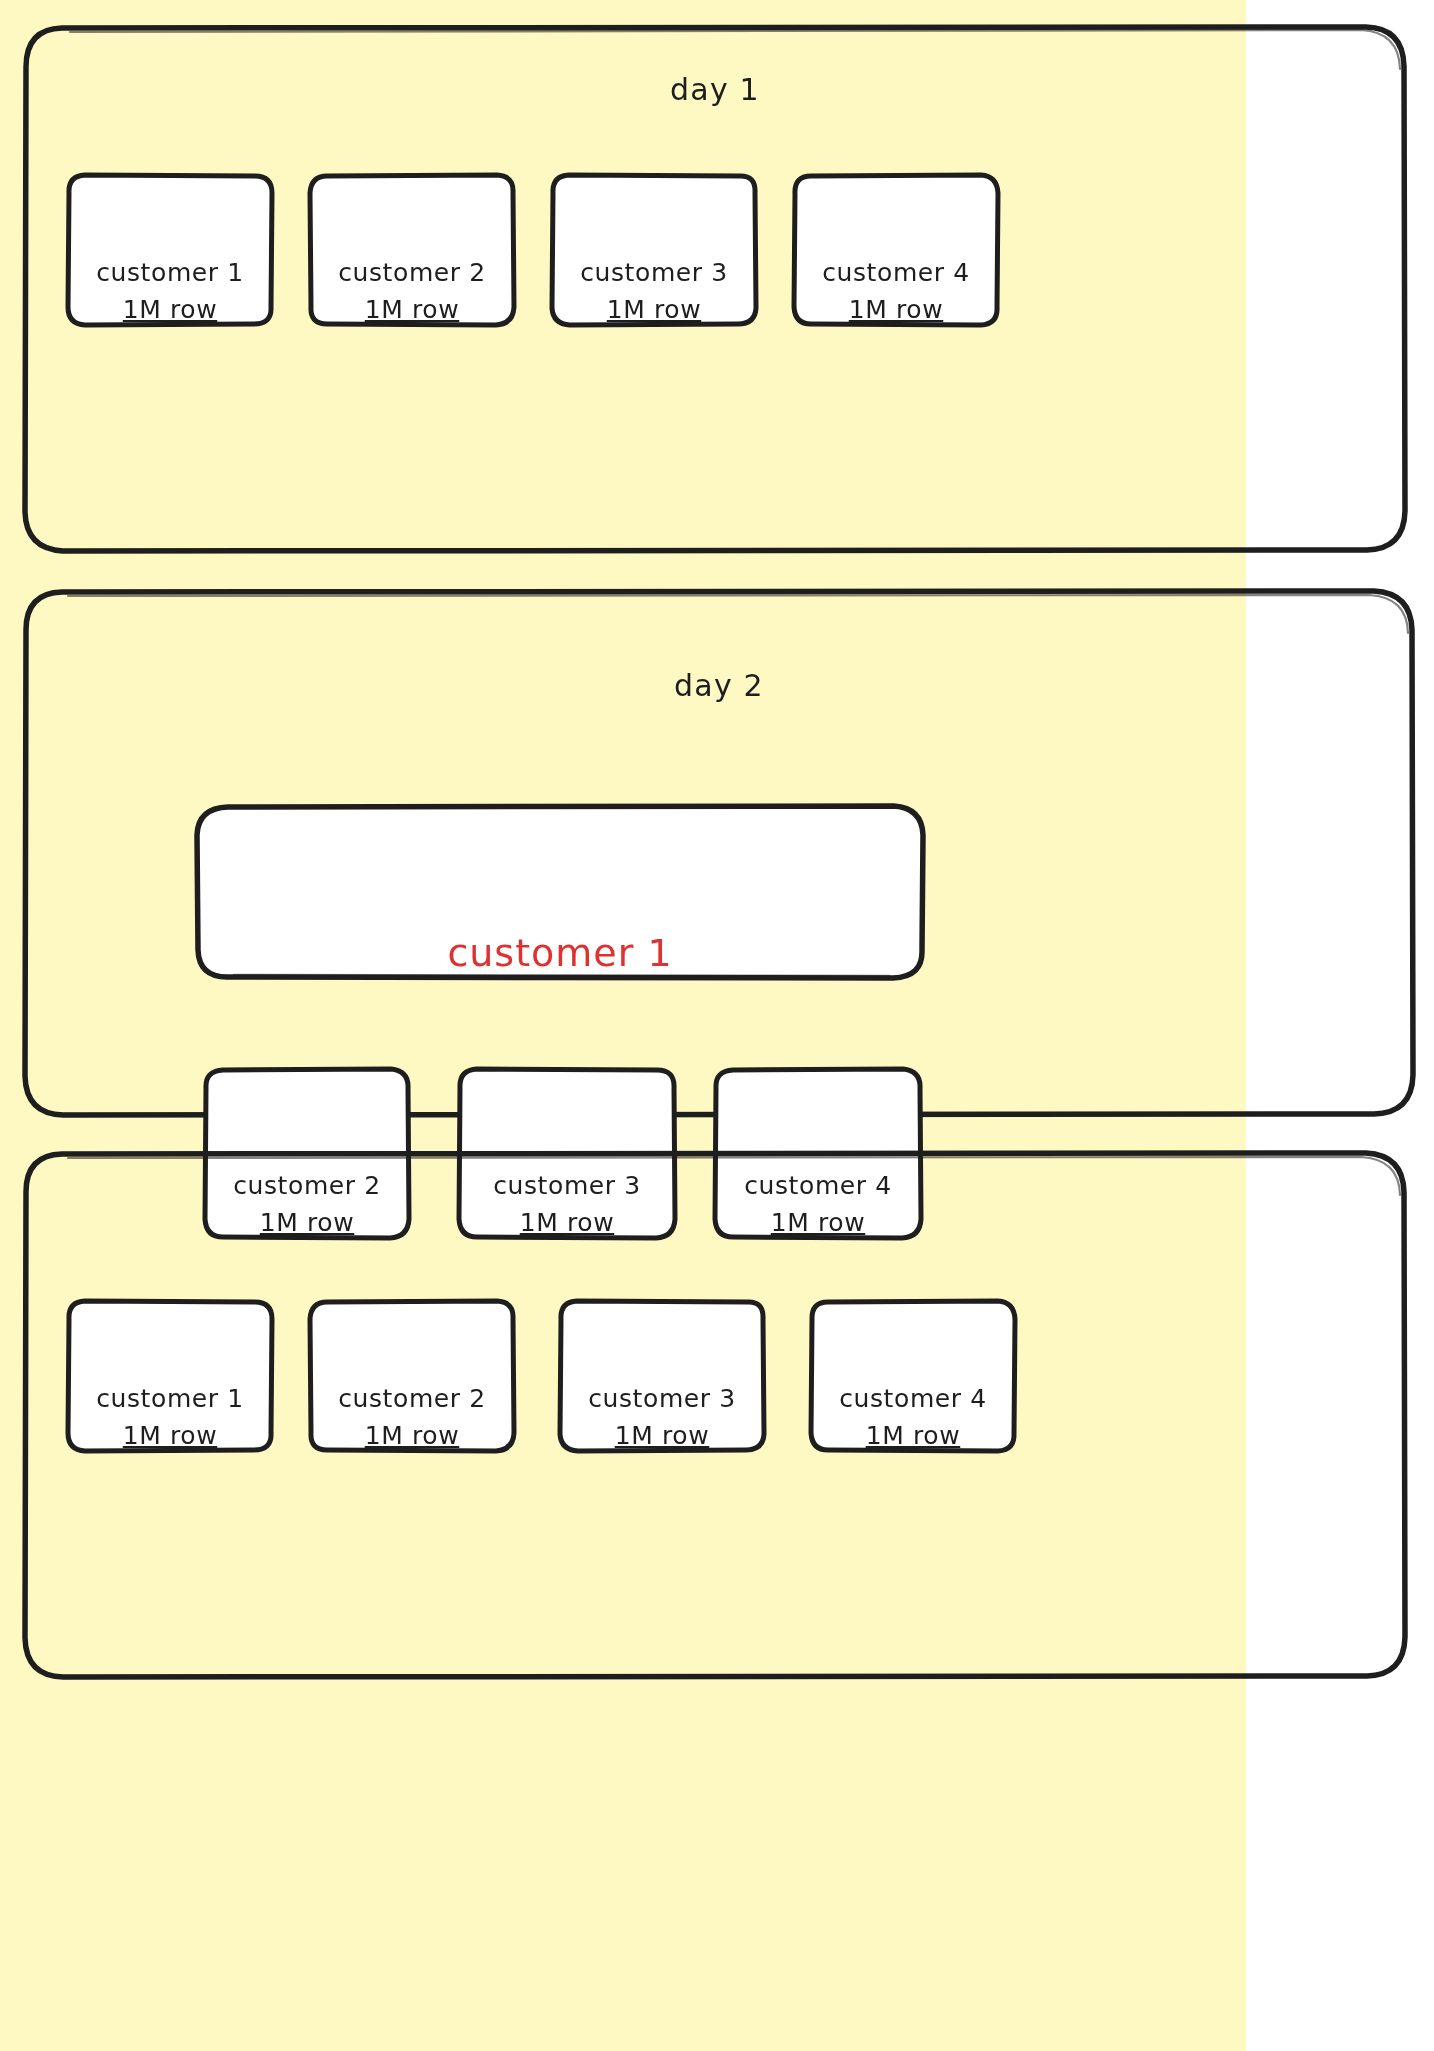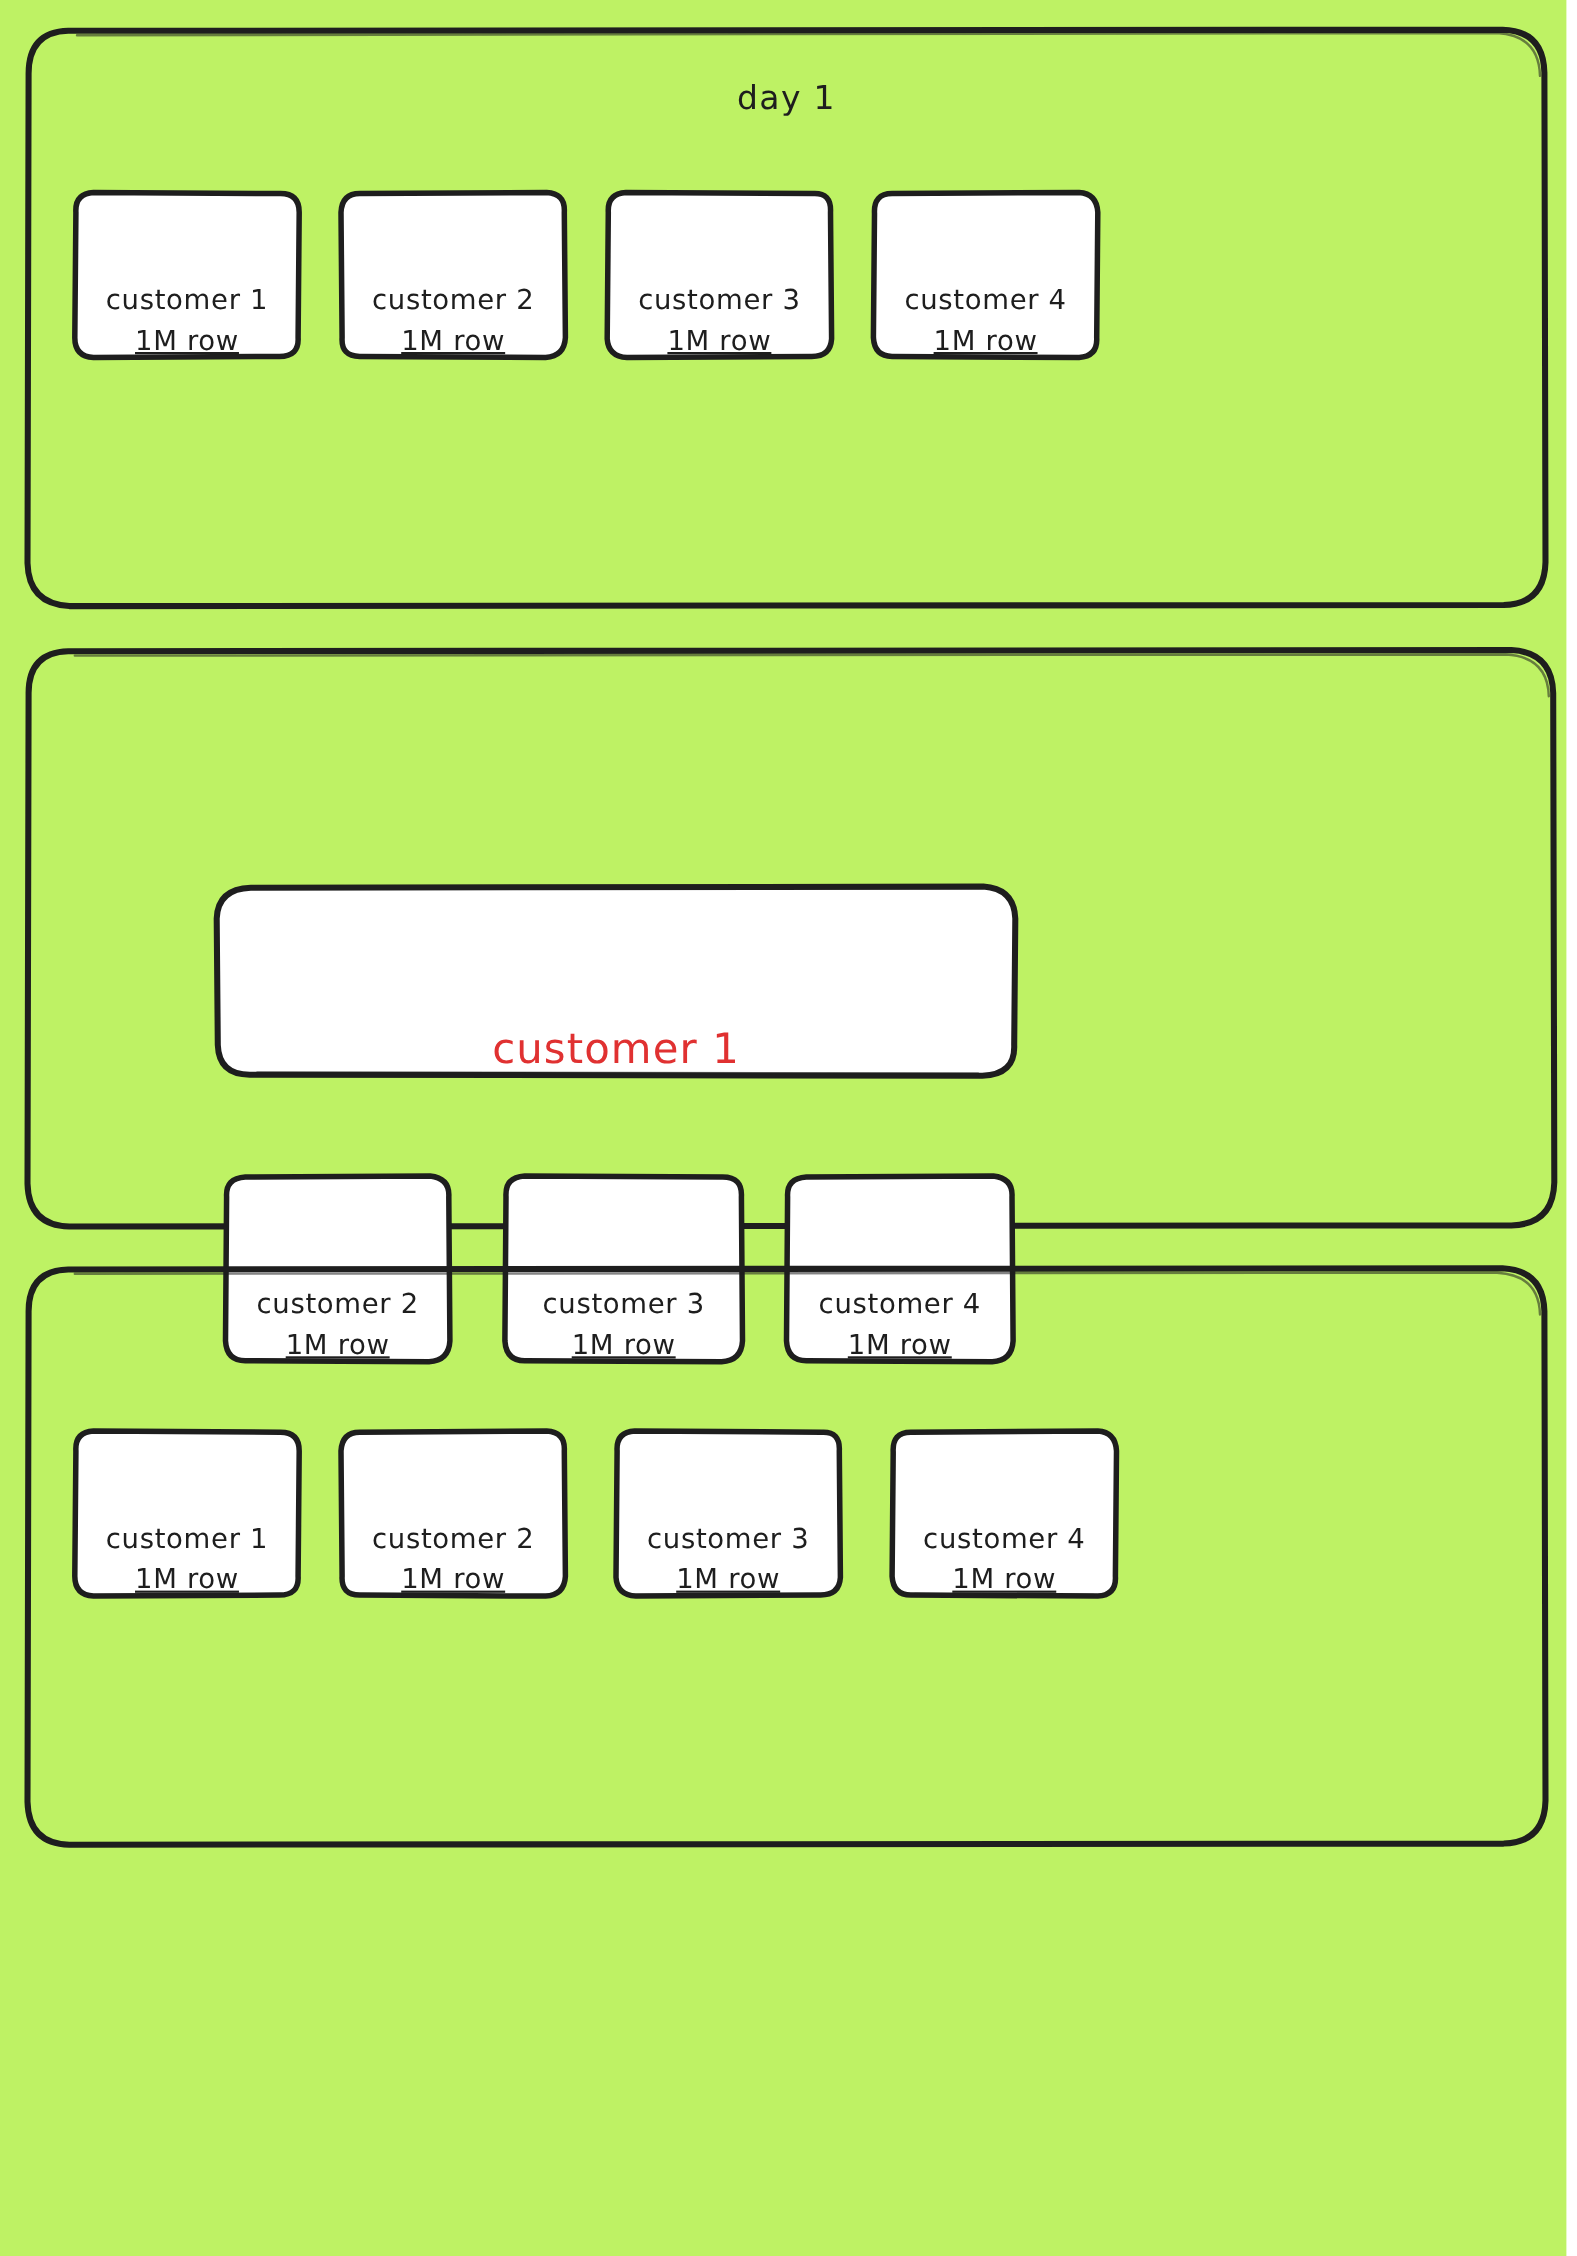--- a/index.html
+++ b/index.html
@@ -9,23 +9,23 @@
   }
   body {
     width: 1434px;
     height: 2051px;
     font-family: "DejaVu Sans", sans-serif;
     overflow: hidden;
   }
 
   .canvas {
     position: relative;
-    width: 1424px;
+    width: 1246px;
     height: 2051px;
-    background: #bef264;
+    background: #fef9c3;
   }
 
   
   .day-group {
     position: absolute;
     box-sizing: border-box;
   }
   .day-group > svg.frame {
     position: absolute;
     inset: 0;
@@ -135,20 +135,21 @@
         <span class="row-2">1M row</span>
       </div>
     </div>
   </div>
 
   <div class="day-group" style="left:22px; top:588px; width:1394px; height:530px;">
     <svg class="frame" viewBox="0 0 1394 530" preserveAspectRatio="none">
       <path d="M40 4 L1352 3 Q1389 5 1390 42 L1391 487 Q1390 525 1352 526 L41 527 Q4 526 3 488 L4 42 Q4 5 40 4 Z" fill="none" stroke="#1e1e1e" stroke-width="5.5" stroke-linecap="round" stroke-linejoin="round"></path>
       <path d="M46 8 L1347 7 Q1385 9 1386 45" fill="none" stroke="#1e1e1e" stroke-width="2.2" stroke-linecap="round" opacity="0.55"></path>
     </svg>
+    <div class="day-label" style="top:80px;">day 2</div>
 
     <div class="card highlight" style="left:172px; top:215px; width:732px; height:178px;">
       <svg class="frame" viewBox="0 0 732 178" preserveAspectRatio="none">
         <path d="M34 4 L700 3 Q728 5 729 32 L728 147 Q729 174 699 175 L33 174 Q5 174 4 147 L3 32 Q4 5 34 4 Z" fill="#ffffff" stroke="#1e1e1e" stroke-width="5.5" stroke-linecap="round" stroke-linejoin="round"></path>
         <path d="M40 172 L695 173" fill="none" stroke="#1e1e1e" stroke-width="2.4" stroke-linecap="round" opacity="0.5"></path>
       </svg>
       <div class="card-text">
         <span class="t">customer 1</span>
       </div>
     </div>

